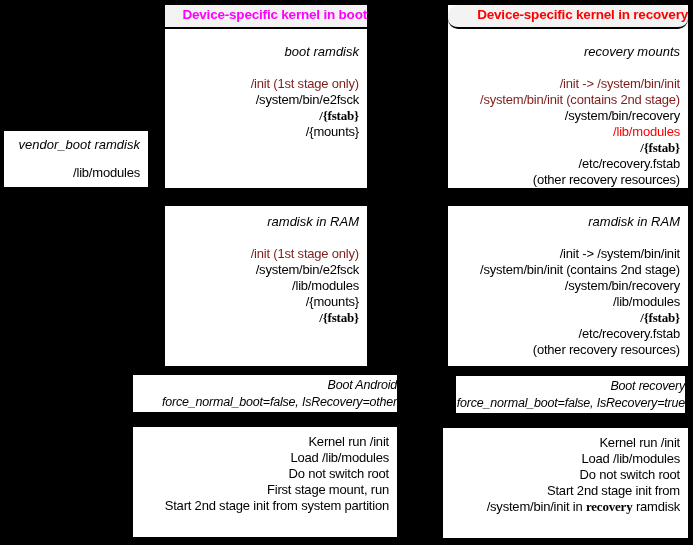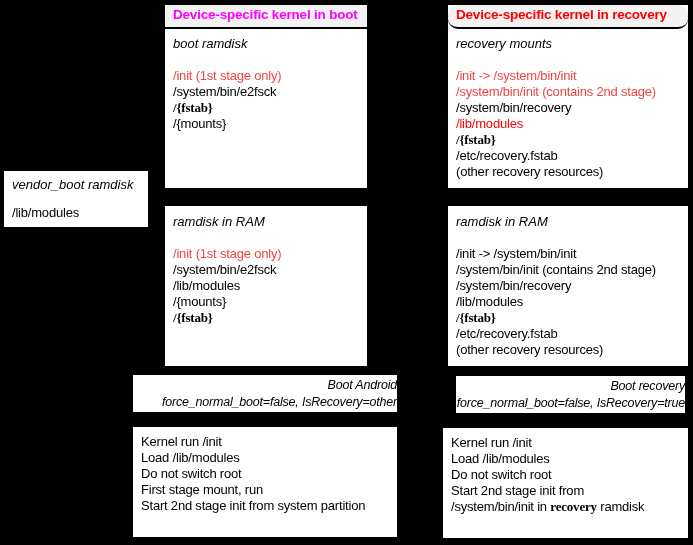--- a/index.html
+++ b/index.html
@@ -13,55 +13,56 @@
     height: 545px;
     background: #000000;
     font-family: "Liberation Sans", sans-serif;
     color: #000000;
     overflow: hidden;
   }
   .box {
     position: absolute;
     background: #ffffff;
     box-sizing: border-box;
+    text-align: right;
   }
   .header {
     background: #f3f3f3;
     border-bottom: 2px solid #000000;
     font-weight: bold;
     font-size: 13.5px;
     line-height: 20px;
     height: 22px;
     padding-left: 8px;
     white-space: nowrap;
     letter-spacing: -0.2px;
   }
   .header.magenta { color: #ff00ff; }
   .header.red { color: #ff0000; border-radius: 10px; }
-  .body { padding: 7px 8px; }
+  .body { padding: 15px 8px; }
   .line {
     font-size: 13px;
     line-height: 16px;
     white-space: nowrap;
     letter-spacing: -0.2px;
   }
   .title {
     font-style: italic;
     font-size: 13px;
     line-height: 16px;
     white-space: nowrap;
   }
   .gap { height: 16px; }
   .gap-sm { height: 12px; }
-  .magenta { color: #ef4444; }
+  .magenta { color: #7f1d1d; }
   .red { color: #ff0000; }
   .bold { font-weight: bold; font-family: Liberation Serif, serif; }
 
   
-  #vendor-box { left: 4px; top: 131px; width: 144px; height: 56px; padding: 6px 8px; margin-top: 40px; }
+  #vendor-box { left: 4px; top: 131px; width: 144px; height: 56px; padding: 6px 8px; }
 
   
   #boot-top { left: 165px; top: 5px; width: 202px; height: 183px; }
   #recovery-top { left: 448px; top: 5px; width: 240px; height: 183px; }
 
   
   #boot-mid { left: 165px; top: 206px; width: 202px; height: 160px; padding: 8px; }
   #recovery-mid { left: 448px; top: 206px; width: 240px; height: 160px; padding: 8px; }
 
   

